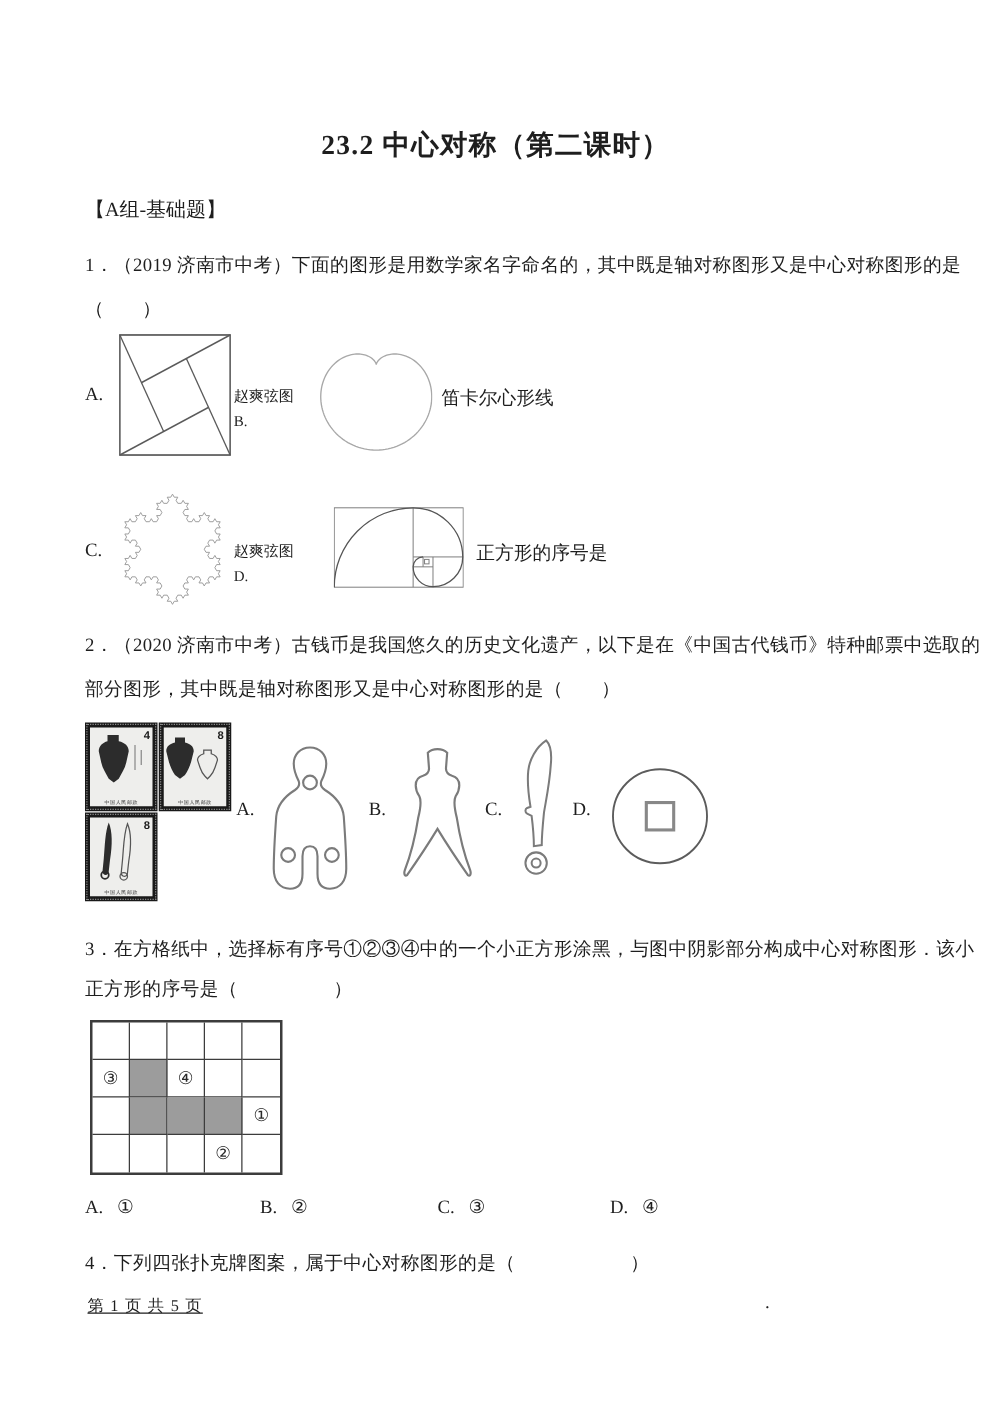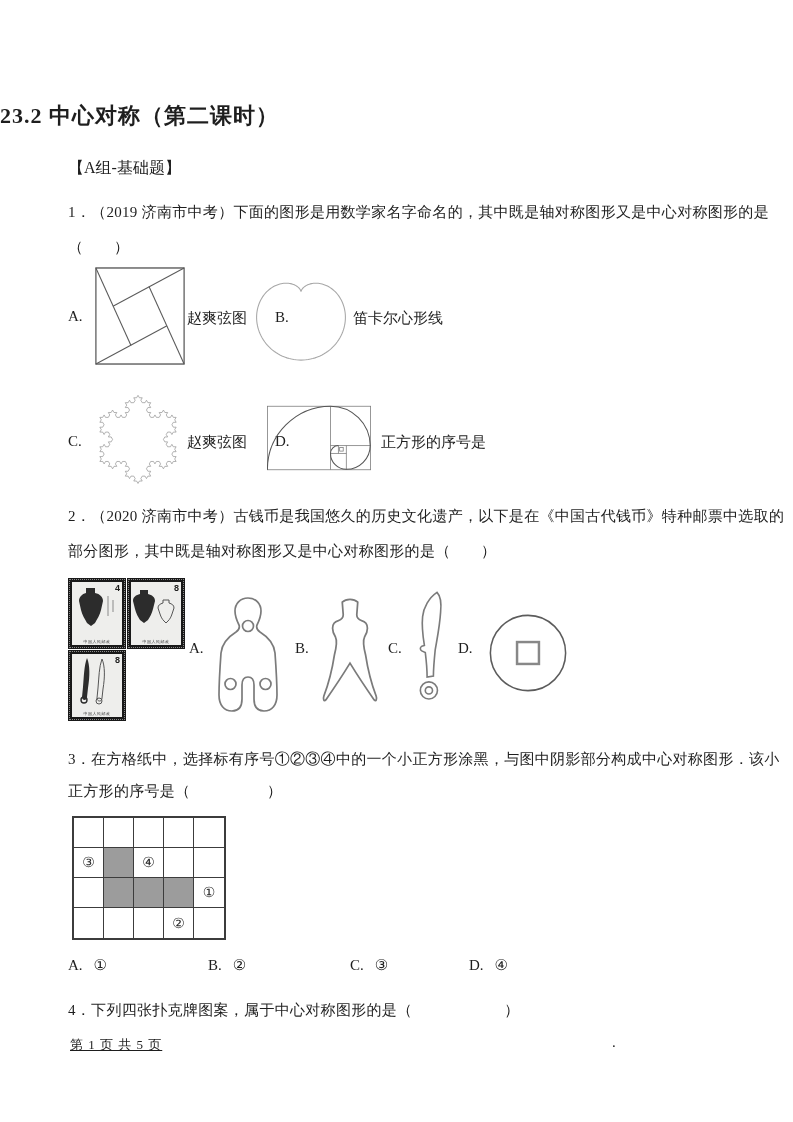--- a/index.html
+++ b/index.html
@@ -5,27 +5,27 @@
   * { margin:0; padding:0; box-sizing:border-box; }
   html,body { background:#ffffff; }
   body {
     width:793px; height:1122px;
     position:relative; overflow:hidden;
     font-family:"Liberation Serif","DejaVu Serif",serif;
     color:#1e1e1e;
   }
   .abs { position:absolute; }
   .title {
-    left:0; top:101px; width:793px; 
+    left:0; top:101px; width:793px; text-align:center;
     font-size:22px; font-weight:bold; letter-spacing:1px;
   }
   .section-hd { left:68px; top:158px; font-size:16px; font-weight:normal; }
   .qline { font-size:15px; white-space:nowrap; letter-spacing:0.3px; }
   .lbl { font-size:15px; }
-  .capgrp { display:flex; gap:28px; font-size:15px; white-space:nowrap; }
+  .capgrp { display:flex; gap:4px; font-size:12px; white-space:nowrap;flex-direction:column; }
   svg { display:block; }
 
   
   .q3grid {
     display:grid;
     grid-template-columns:repeat(5,30px);
     grid-auto-rows:30px;
     border:2px solid #3c3c3c;
     background:#fff;
   }
@@ -228,21 +228,21 @@
   <span class="lbl" style="margin-left:7px">①</span>
 </span>
 <span class="abs" style="left:208px;top:956px">
   <span class="lbl">B.</span>
   <span class="lbl" style="margin-left:7px">②</span>
 </span>
 <span class="abs" style="left:350px;top:956px">
   <span class="lbl">C.</span>
   <span class="lbl" style="margin-left:7px">③</span>
 </span>
-<span class="abs" style="left:469px;top:956px">
+<span class="abs" style="left:488px;top:956px">
   <span class="lbl">D.</span>
   <span class="lbl" style="margin-left:7px">④</span>
 </span>
 
 <div class="abs qline" style="left:68px;top:1001px">4．下列四张扑克牌图案，属于中心对称图形的是（　　　　　　）</div>
 
 <div class="abs footer" style="left:70px;top:1036px">第 1 页 共 5 页</div>
 <div class="abs qline" style="left:612px;top:1034px">.</div>
 
 </body></html>

